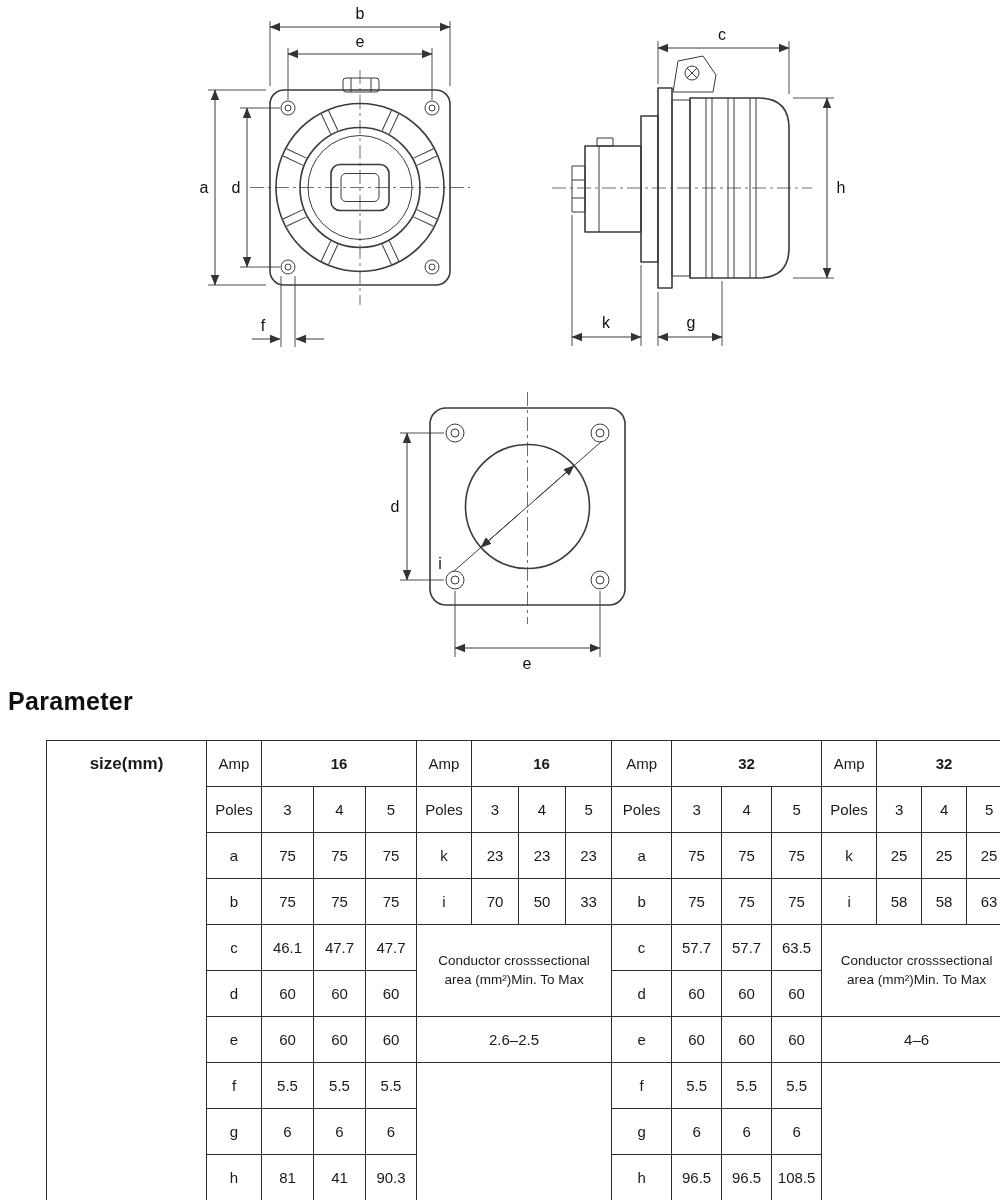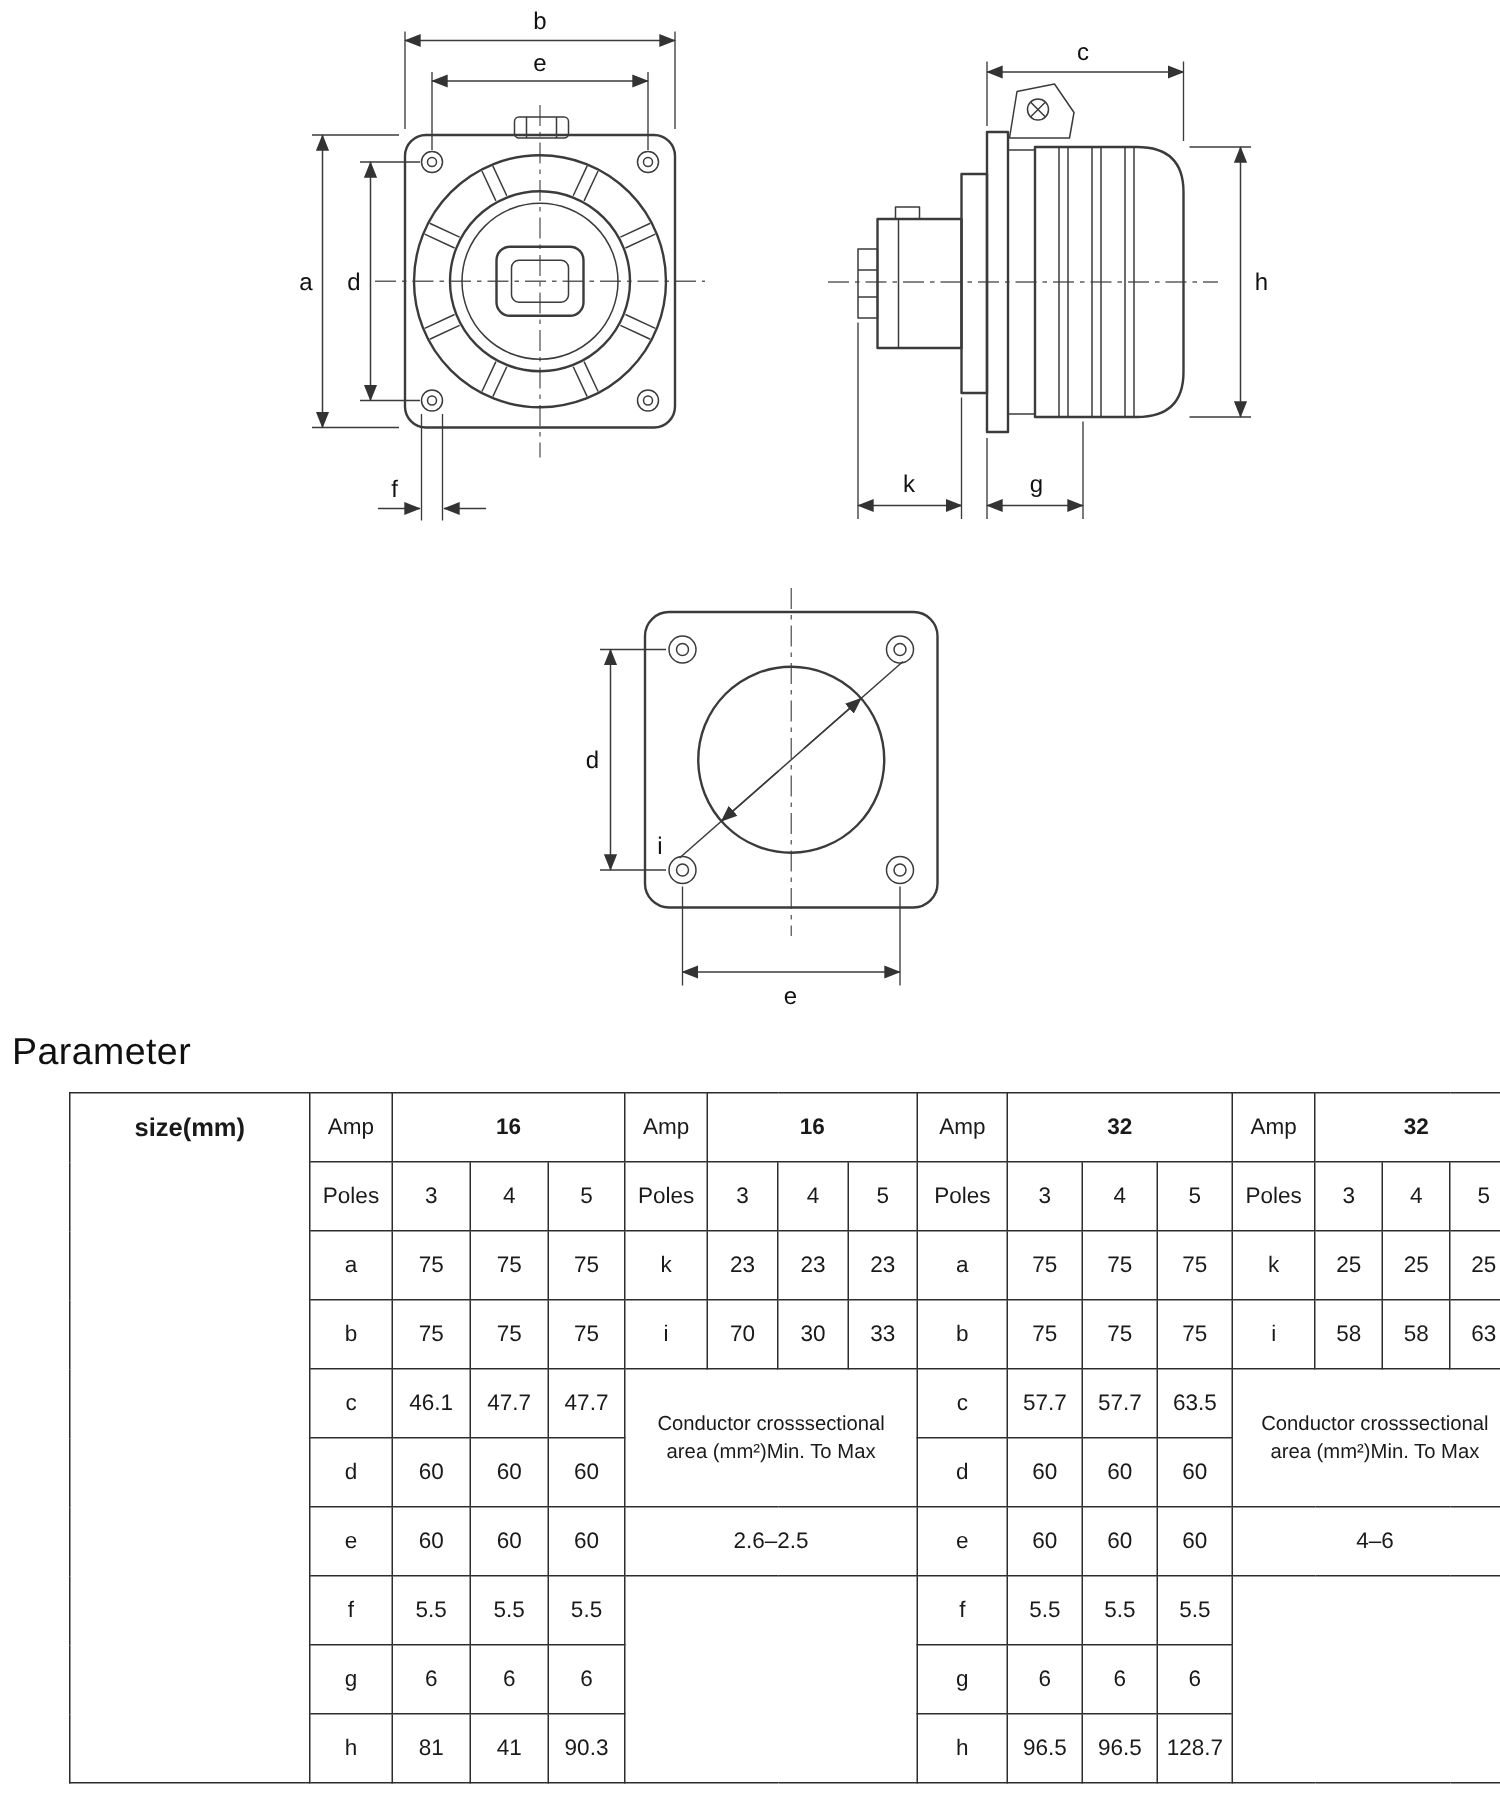--- a/index.html
+++ b/index.html
@@ -12,22 +12,22 @@
 
   
   .ol { fill:none; stroke:#3b3b3b; stroke-width:1.6; stroke-linejoin:round; }
   .o2 { fill:none; stroke:#3b3b3b; stroke-width:1; stroke-linejoin:round; }
   .dm { fill:none; stroke:#3b3b3b; stroke-width:1; }
   .ex { fill:none; stroke:#3b3b3b; stroke-width:0.9; }
   .cl { fill:none; stroke:#5f5f5f; stroke-width:0.9; stroke-dasharray:14 4 3 4; }
   .lb { font-family:"Liberation Sans","DejaVu Sans",sans-serif; font-size:16px; fill:#111; }
 
   h2.param-title {
-    font-size:25px; font-weight:normal; color:#101010;
-    margin:2px 0 12px 8px; letter-spacing:0.3px;
+    font-size:25px; font-weight:bold; color:#101010;
+    margin:2px 0 24px 8px; letter-spacing:0.3px;
   }
   table.ptable {
     border-collapse:collapse; table-layout:fixed;
     width:965px; margin-left:46px;
   }
   .ptable tr { height:46px; }
   .ptable td {
     border:1px solid #2d2d2d; text-align:center; vertical-align:middle;
     font-size:15px; padding:0 2px; overflow:hidden;
   }
@@ -297,21 +297,21 @@
     <td>25</td>
     <td>25</td>
   </tr>
   <tr>
     <td>b</td>
     <td>75</td>
     <td>75</td>
     <td>75</td>
     <td>i</td>
     <td>70</td>
-    <td>30</td>
+    <td>50</td>
     <td>33</td>
     <td>b</td>
     <td>75</td>
     <td>75</td>
     <td>75</td>
     <td>i</td>
     <td>58</td>
     <td>58</td>
     <td>63</td>
   </tr>
@@ -372,16 +372,16 @@
     <td>6</td>
   </tr>
   <tr>
     <td>h</td>
     <td>81</td>
     <td>41</td>
     <td>90.3</td>
     <td>h</td>
     <td>96.5</td>
     <td>96.5</td>
-    <td>128.7</td>
+    <td>108.5</td>
   </tr>
 </tbody>
   </table>
 
 </body></html>

